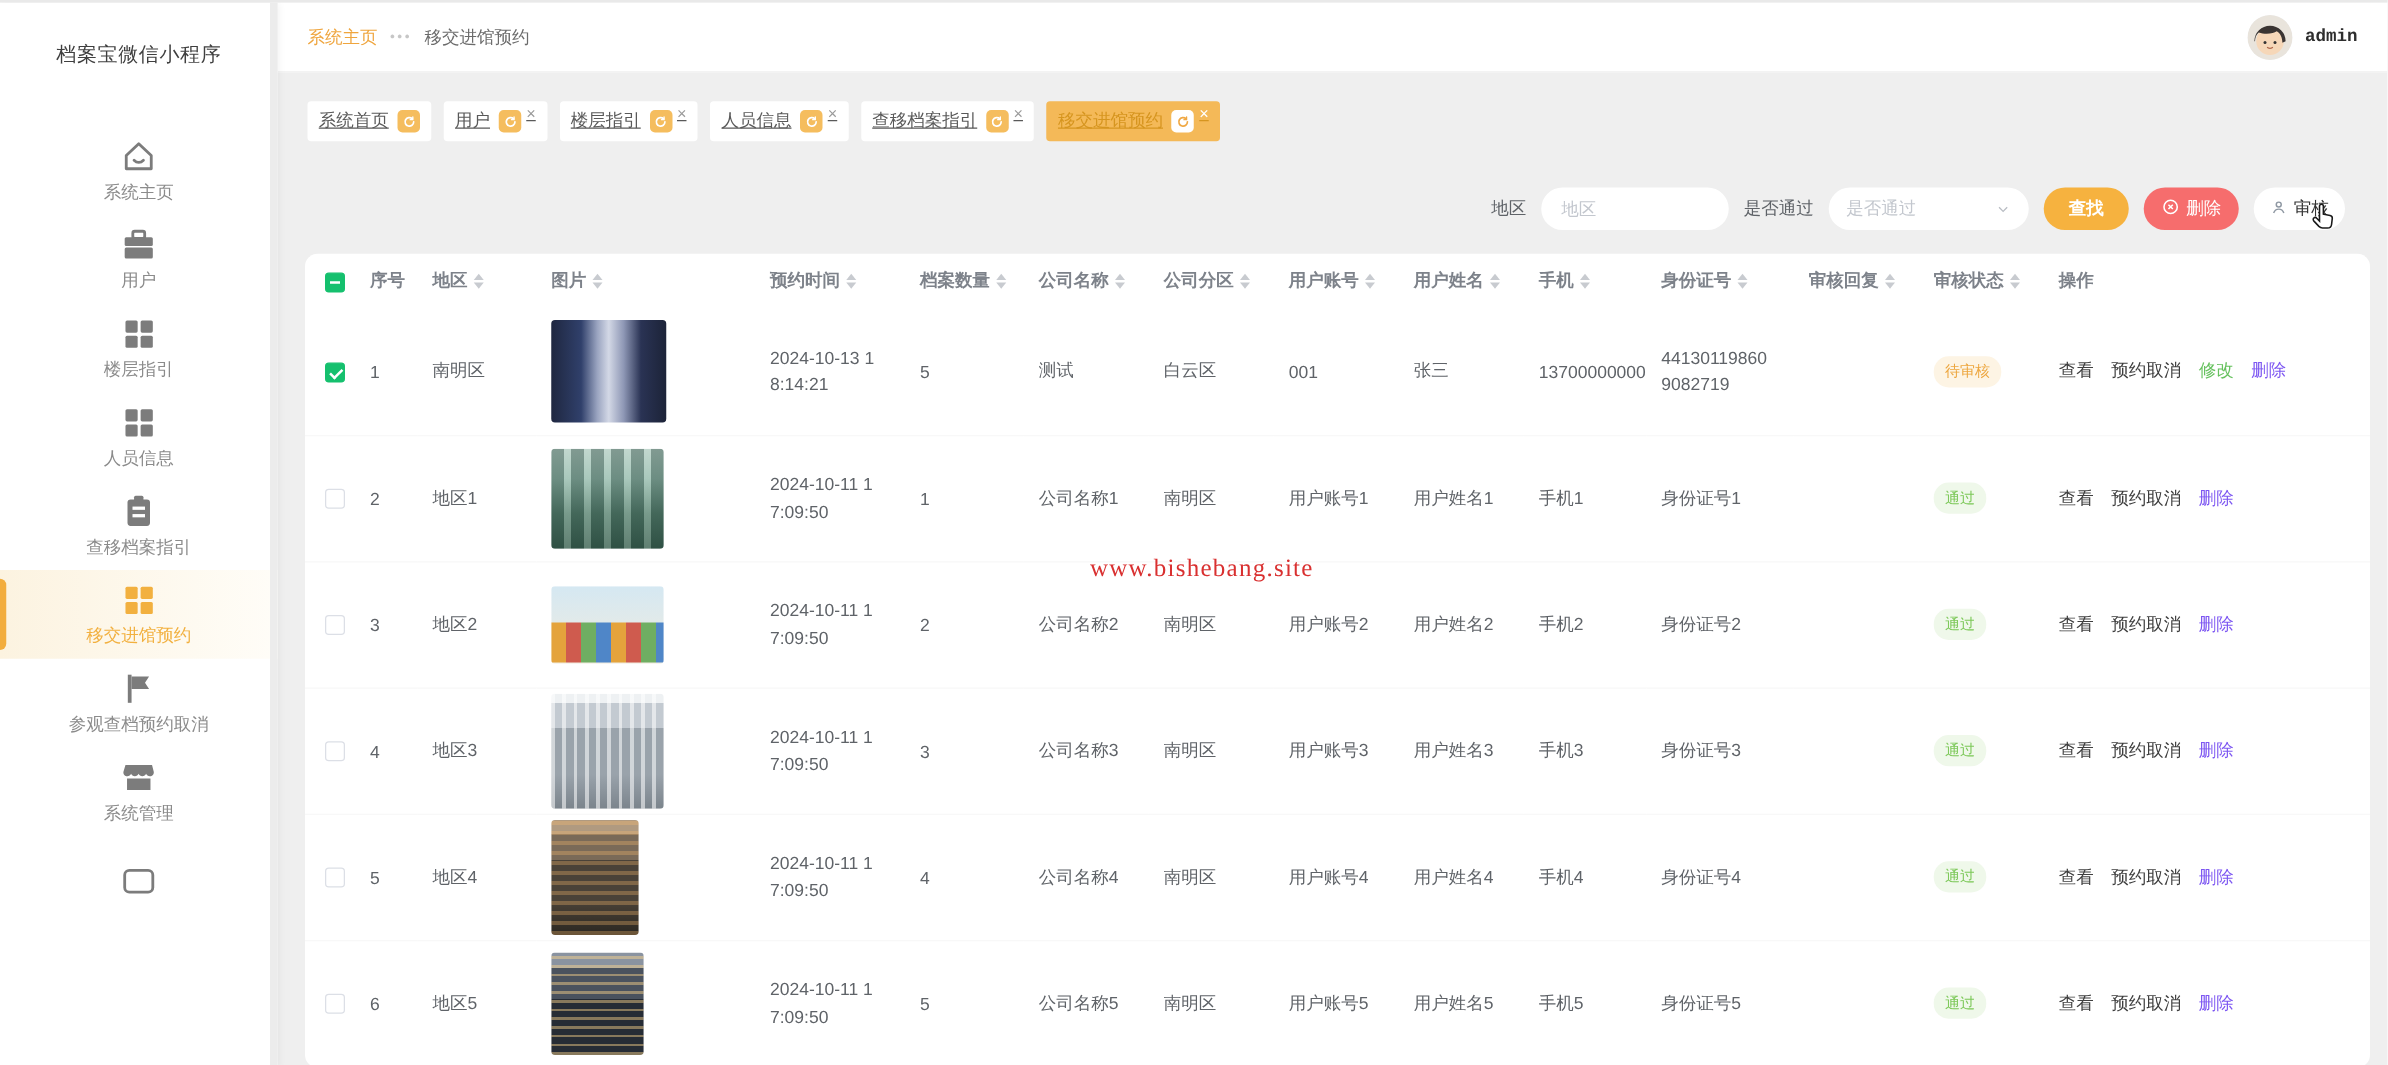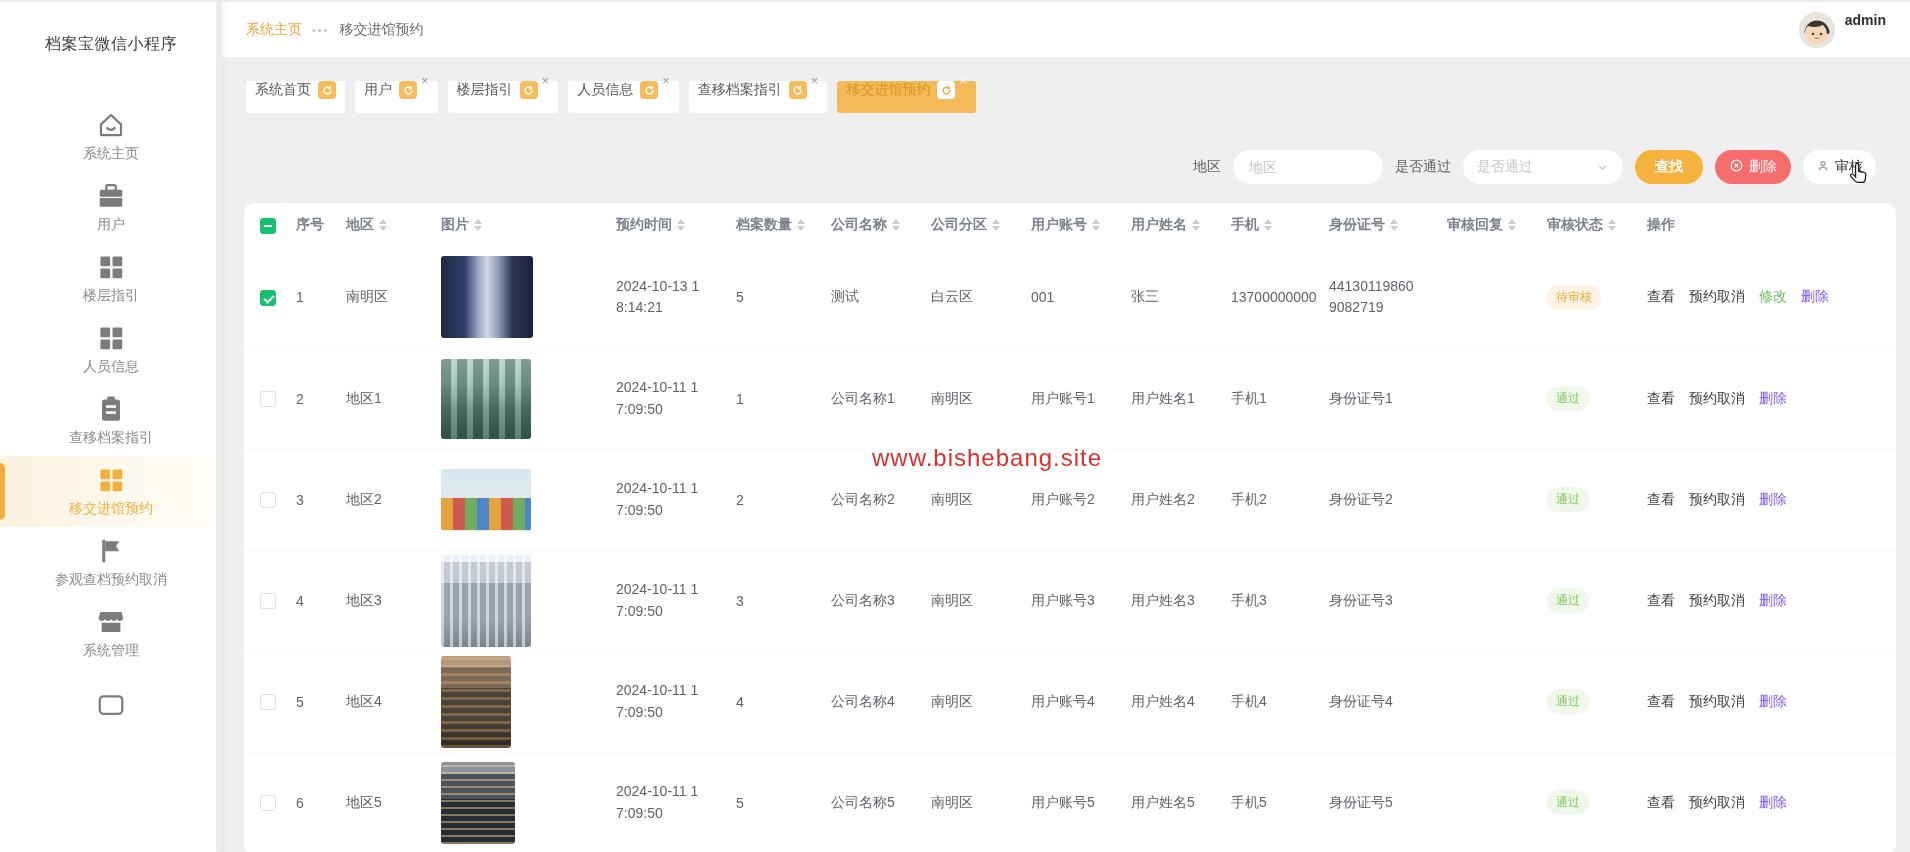--- a/index.html
+++ b/index.html
@@ -25,30 +25,30 @@
   .menu-item.active::before{content:"";position:absolute;left:0;top:7px;bottom:7px;width:5px;background:#f2ad3e;border-radius:0 5px 5px 0;}
   .menu-item.active .menu-icon,.menu-item.active .menu-label{color:#f2b03f;}
 
   
   .main{position:absolute;left:222px;top:0;right:0;height:852px;}
   .topbar{height:56px;background:#fff;display:flex;align-items:center;padding:0 24px;border-bottom:1px solid #f0f0f0;}
   .breadcrumb{display:flex;align-items:center;gap:10px;font-size:14px;}
   .bc-current{color:#efa53e;cursor:pointer;}
   .bc-sep{color:#c6c6c6;font-size:11px;letter-spacing:2px;}
   .bc-page{color:#6b6b6b;}
-  .user{margin-left:auto;display:flex;align-items:flex-start;gap:10px;cursor:pointer;}
+  .user{margin-left:auto;display:flex;align-items:center;gap:10px;cursor:pointer;font-family:Liberation Mono, monospace;}
   .avatar{width:36px;height:36px;border-radius:50%;overflow:hidden;background:#eee;}
   .avatar svg{width:100%;height:100%;display:block;}
   .username{font-size:14px;font-weight:bold;color:#2e2e2e;}
 
   .content{position:relative;height:794px;}
 
   
   .tabs{display:flex;gap:10px;margin:23px 0 0 24px;}
-  .tab{height:32px;background:#fff;border-radius:3px;display:flex;gap:7px;padding:0 9px;font-size:14px;color:#595959;cursor:pointer;}
+  .tab{height:32px;background:#fff;border-radius:3px;display:flex;align-items:center;gap:7px;padding:0 9px;font-size:14px;color:#595959;cursor:pointer;text-decoration:underline;}
   .tab-badge{width:18px;height:18px;border-radius:4px;background:#f5bd5e;color:#fff;display:flex;align-items:center;justify-content:center;flex:0 0 auto;}
   .tab-badge svg{width:11px;height:11px;}
   .tab-close{position:relative;top:-7px;margin-left:-3px;font-size:13px;color:#9b9b9b;line-height:1;}
   .tab.active{background:#f4b958;color:#d6951f;}
   .tab.active .tab-badge{background:#fff;color:#f0a843;}
   .tab.active .tab-close{color:#fff;}
 
   
   .filterbar{display:flex;align-items:center;justify-content:flex-end;gap:12px;margin:37px 34px 0 0;height:34px;font-size:14px;color:#5f6368;}
   .flt-input{width:150px;height:34px;border:none;border-radius:17px;padding:0 16px;font-size:14px;color:#333;outline:none;background:#fff;}
@@ -99,21 +99,21 @@
   
   .bimg{border-radius:3px;cursor:pointer;}
   .img-office-tower-night{width:92px;height:82px;background:linear-gradient(90deg,#1f2740 0%,#30406b 26%,#9aa4c0 40%,#d3d8e6 50%,#8e97b5 63%,#2a3354 78%,#1c2338 100%);}
   .img-residential-towers{width:90px;height:80px;background:repeating-linear-gradient(90deg,rgba(35,70,58,.45) 0 10px,rgba(170,200,185,.35) 10px 16px),linear-gradient(180deg,#cfe0da 0%,#a8c8bd 30%,#5d8273 65%,#39594c 100%);}
   .img-colorful-lowrise{width:90px;height:62px;background:repeating-linear-gradient(90deg,#e4a33c 0 12px,#cf5b4e 12px 24px,#6fae62 24px 36px,#4f86c8 36px 48px) bottom/100% 52% no-repeat,linear-gradient(180deg,#d5e8f2,#f0ece0);}
   .img-gray-highrise{width:90px;height:92px;background:repeating-linear-gradient(90deg,rgba(255,255,255,.55) 0 3px,rgba(0,0,0,0) 3px 9px),linear-gradient(180deg,#eef1f3 0 8%,#c3cad1 8% 30%,#9aa3ab 30% 70%,#7b848c 100%);}
   .img-dusk-tower{width:70px;height:92px;background:repeating-linear-gradient(0deg,rgba(255,190,110,.30) 0 3px,rgba(0,0,0,0) 3px 8px),linear-gradient(180deg,#b09a80 0 12%,#7a6a58 12% 35%,#4a4238 35% 70%,#2b2721 100%);}
   .img-night-apartment{width:74px;height:82px;background:repeating-linear-gradient(0deg,rgba(255,215,140,.45) 0 2px,rgba(0,0,0,0) 2px 7px),linear-gradient(180deg,#8a93a0 0 15%,#4a525e 15% 45%,#262c35 45% 100%);}
 
   
-  .watermark{position:absolute;left:650px;top:363px;font-family:Liberation Sans, sans-serif;font-size:24px;color:#d93030;letter-spacing:1px;z-index:20;}
+  .watermark{position:absolute;left:650px;top:363px;font-family:Liberation Serif, serif;font-size:20px;color:#d93030;letter-spacing:1px;z-index:20;}
   .cursor{position:absolute;left:1845px;top:158px;width:27px;height:27px;z-index:99;pointer-events:none;}
   .cursor svg{width:100%;height:100%;display:block;}
 </style>
 </head>
 <body>
 
 <aside class="sidebar">
   <div class="sidebar-title">档案宝微信小程序</div>
   <nav id="sidebar-menu">
       <div class="menu-item">

